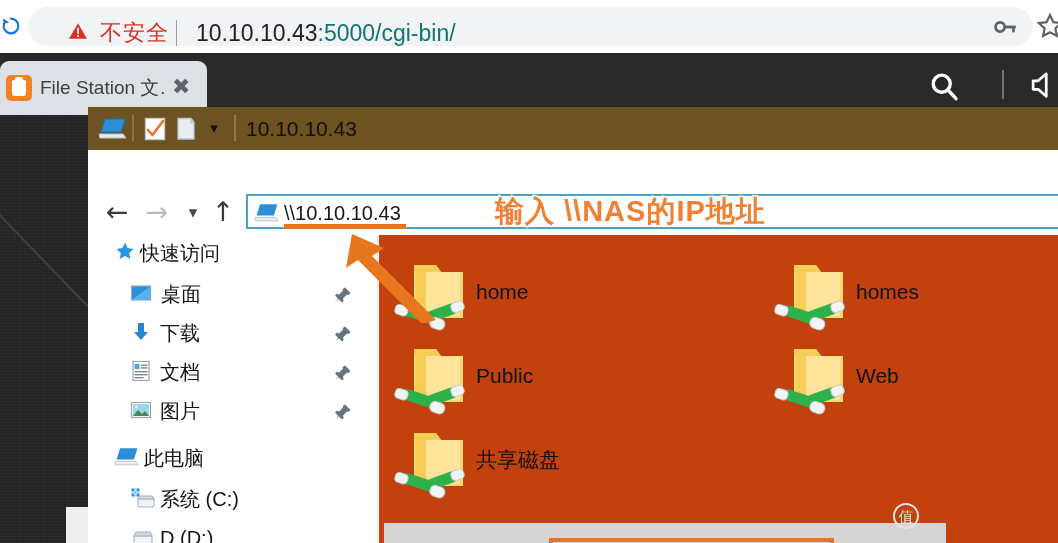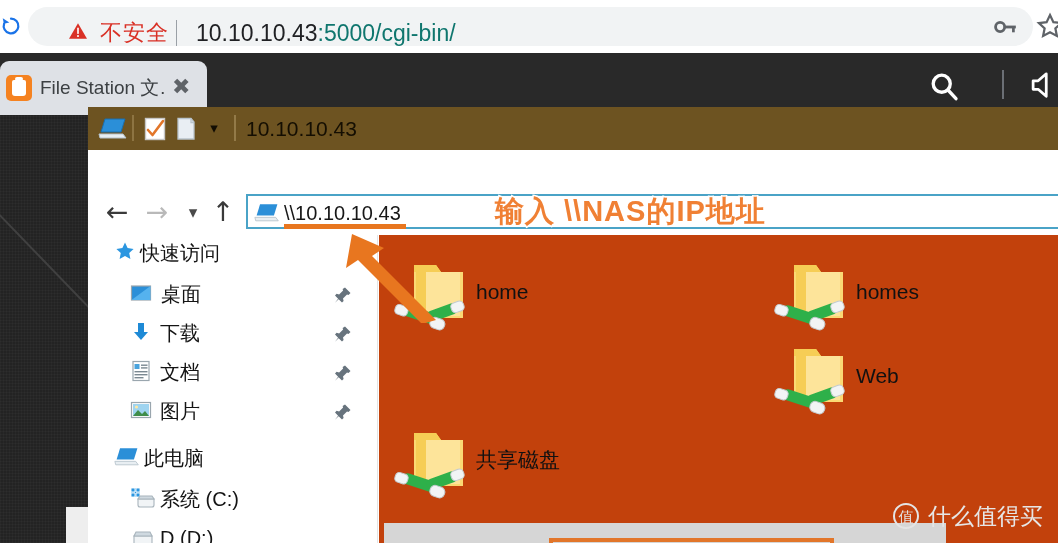--- a/index.html
+++ b/index.html
@@ -429,20 +429,36 @@
             <rect x="14" y="52" width="34" height="11" rx="5" fill="#2eb04a" transform="rotate(18 31 57)"></rect>
             <rect x="38" y="50" width="32" height="11" rx="5" fill="#2eb04a" transform="rotate(-20 54 55)"></rect>
             <rect x="7" y="48" width="13" height="10" rx="4" fill="#f2f4f5" stroke="#c4cbcf" stroke-width="1" transform="rotate(18 13 53)"></rect>
             <rect x="63" y="45" width="13" height="10" rx="4" fill="#f2f4f5" stroke="#c4cbcf" stroke-width="1" transform="rotate(-20 69 50)"></rect>
             <rect x="42" y="61" width="15" height="11" rx="5" fill="#f2f4f5" stroke="#c4cbcf" stroke-width="1" transform="rotate(18 49 66)"></rect>
           </g>
         </svg>
         <div class="fc-label">homes</div>
       </div>
 
+      <div class="folder-cell" style="left:5px;top:104px;width:330px;">
+        <svg width="86" height="80" viewBox="0 0 86 80" style="position:absolute;left:4px;top:2px;">
+          <path d="M26 8h22l5 7h22v46H26z" fill="#fbd974"></path>
+          <path d="M26 8h22l5 7H26z" fill="#f6cd55"></path>
+          <rect x="28" y="15" width="44" height="44" fill="#fde49a"></rect>
+          <rect x="28" y="15" width="10" height="44" fill="#f6cd55"></rect>
+          <g>
+            <rect x="14" y="52" width="34" height="11" rx="5" fill="#2eb04a" transform="rotate(18 31 57)"></rect>
+            <rect x="38" y="50" width="32" height="11" rx="5" fill="#2eb04a" transform="rotate(-20 54 55)"></rect>
+            <rect x="7" y="48" width="13" height="10" rx="4" fill="#f2f4f5" stroke="#c4cbcf" stroke-width="1" transform="rotate(18 13 53)"></rect>
+            <rect x="63" y="45" width="13" height="10" rx="4" fill="#f2f4f5" stroke="#c4cbcf" stroke-width="1" transform="rotate(-20 69 50)"></rect>
+            <rect x="42" y="61" width="15" height="11" rx="5" fill="#f2f4f5" stroke="#c4cbcf" stroke-width="1" transform="rotate(18 49 66)"></rect>
+          </g>
+        </svg>
+        <div class="fc-label">Public</div>
+      </div>
 
       <div class="folder-cell" style="left:385px;top:104px;width:290px;">
         <svg width="86" height="80" viewBox="0 0 86 80" style="position:absolute;left:4px;top:2px;">
           <path d="M26 8h22l5 7h22v46H26z" fill="#fbd974"></path>
           <path d="M26 8h22l5 7H26z" fill="#f6cd55"></path>
           <rect x="28" y="15" width="44" height="44" fill="#fde49a"></rect>
           <rect x="28" y="15" width="10" height="44" fill="#f6cd55"></rect>
           <g>
             <rect x="14" y="52" width="34" height="11" rx="5" fill="#2eb04a" transform="rotate(18 31 57)"></rect>
             <rect x="38" y="50" width="32" height="11" rx="5" fill="#2eb04a" transform="rotate(-20 54 55)"></rect>
@@ -475,15 +491,14 @@
     </div>
   </div>
 
   <svg style="position:absolute;left:332px;top:228px;" width="110" height="95" viewBox="0 0 110 95">
     <path d="M104 92 L40 28 L52 20 L20 6 L14 40 L26 32 L90 96 Z" fill="#e8761f"></path>
   </svg>
 
   <div class="anno-text">输入 \\NAS的IP地址</div>
 
   <div class="wm-badge">值</div>
-  <div class="wm-text">什么值得买</div>
 
 </div>
 
 </body></html>

